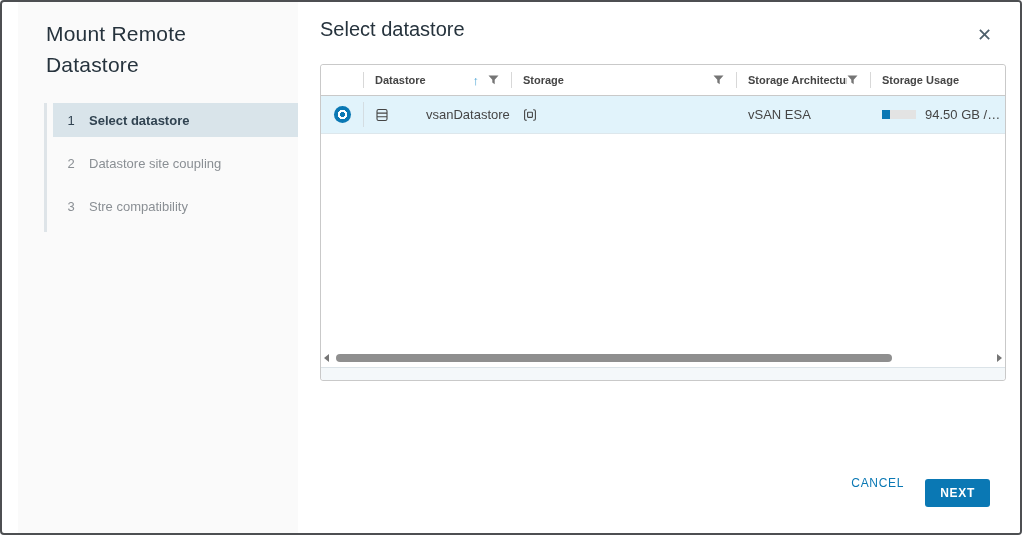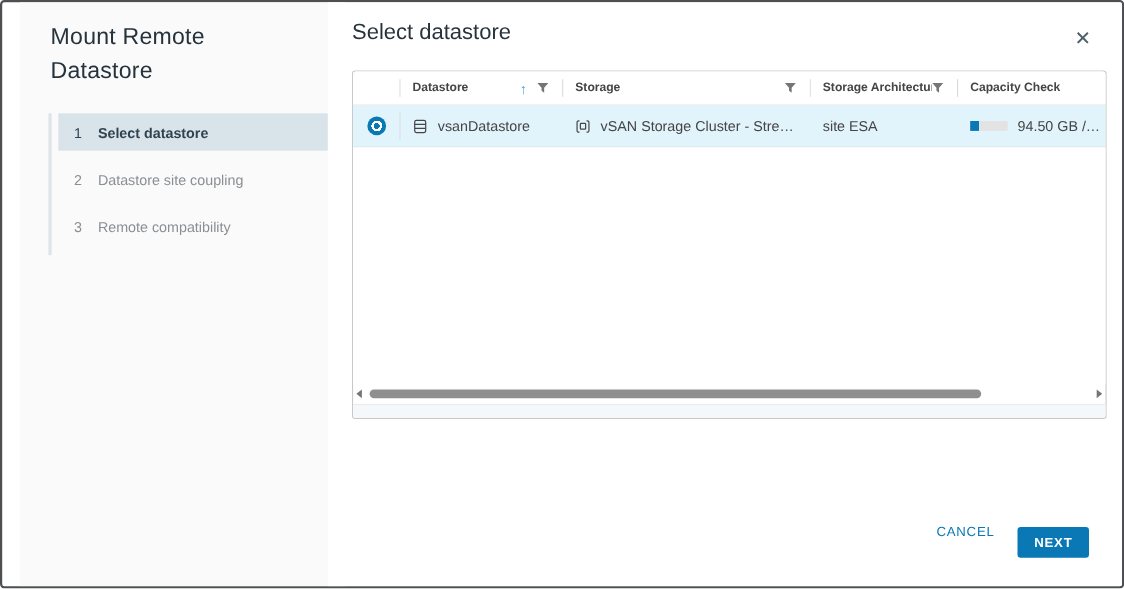--- a/index.html
+++ b/index.html
@@ -114,21 +114,21 @@
     overflow: hidden;
   }
   .hcol + .hcol::before {
     content: "";
     position: absolute;
     left: 0; top: 7px; bottom: 7px;
     width: 1px;
     background: #d8d8d8;
   }
   .col-radio   { flex: 0 0 42px; }
-  .col-ds      { flex: 0 0 148px; }
+  .col-ds      { flex: 0 0 148px; gap: 28px; }
   .col-cluster { flex: 0 0 225px; }
   .col-arch    { flex: 0 0 134px; }
   .col-cap     { flex: 1 1 auto; }
   .hdr-icons { margin-left: auto; display: flex; align-items: center; gap: 9px; flex: 0 0 auto; }
   .sort-arrow { color: #49a3d5; font-size: 13px; font-weight: 400; line-height: 1; }
   .filter-icon { display: inline-flex; flex: 0 0 auto; }
   .grid-row {
     flex: 0 0 38px;
     display: flex;
     align-items: stretch;
@@ -250,21 +250,21 @@
       <div class="step active">
         <span class="step-number">1</span>
         <span class="step-label">Select datastore</span>
       </div>
       <div class="step">
         <span class="step-number">2</span>
         <span class="step-label">Datastore site coupling</span>
       </div>
       <div class="step">
         <span class="step-number">3</span>
-        <span class="step-label">Remote compatibility</span>
+        <span class="step-label">Stre compatibility</span>
       </div>
     </div>
   </div>
 
   <div class="main">
     <div class="panel-heading">Select datastore</div>
     <button class="close-btn">✕</button>
 
     <div class="grid">
       <div class="grid-header">
@@ -294,21 +294,21 @@
           <span style="overflow:hidden;">Storage Architecture</span>
           <span class="hdr-icons">
             <span class="filter-icon">
               <svg width="11" height="10" viewBox="0 0 11 10">
                   <path d="M0.5 0.5 H10.5 L6.7 4.7 V9.3 L4.3 7.6 V4.7 Z" fill="#757575"></path>
                 </svg>
             </span>
           </span>
         </div>
         <div class="hcol col-cap">
-          <span>Capacity Check</span>
+          <span>Storage Usage</span>
         </div>
       </div>
 
       <div class="grid-row">
         <div class="cell col-radio">
           <span class="radio"></span>
         </div>
         <div class="cell col-ds">
           <span class="cell-icon">
             <svg width="14" height="14" viewBox="0 0 14 14" fill="none" stroke="#454545" stroke-width="1.1">
@@ -320,24 +320,23 @@
           <span>vsanDatastore</span>
         </div>
         <div class="cell col-cluster">
           <span class="cell-icon">
             <svg width="14" height="14" viewBox="0 0 14 14" fill="none" stroke="#454545" stroke-width="1.1">
               <path d="M3.8 1.8 H3 A1.4 1.4 0 0 0 1.6 3.2 V10.8 A1.4 1.4 0 0 0 3 12.2 H3.8"></path>
               <path d="M10.2 1.8 H11 A1.4 1.4 0 0 1 12.4 3.2 V10.8 A1.4 1.4 0 0 1 11 12.2 H10.2"></path>
               <rect x="4.6" y="4.2" width="4.8" height="5.2" rx="0.6"></rect>
             </svg>
           </span>
-          <span>vSAN Storage Cluster - Stre…</span>
         </div>
         <div class="cell col-arch">
-          <span>site ESA</span>
+          <span>vSAN ESA</span>
         </div>
         <div class="cell col-cap">
           <span class="cap-bar">
             <span class="cap-fill" style="display: block; width: 24%;"></span>
           </span>
           <span>94.50 GB /…</span>
         </div>
       </div>
 
       <div class="grid-body-filler"></div>

